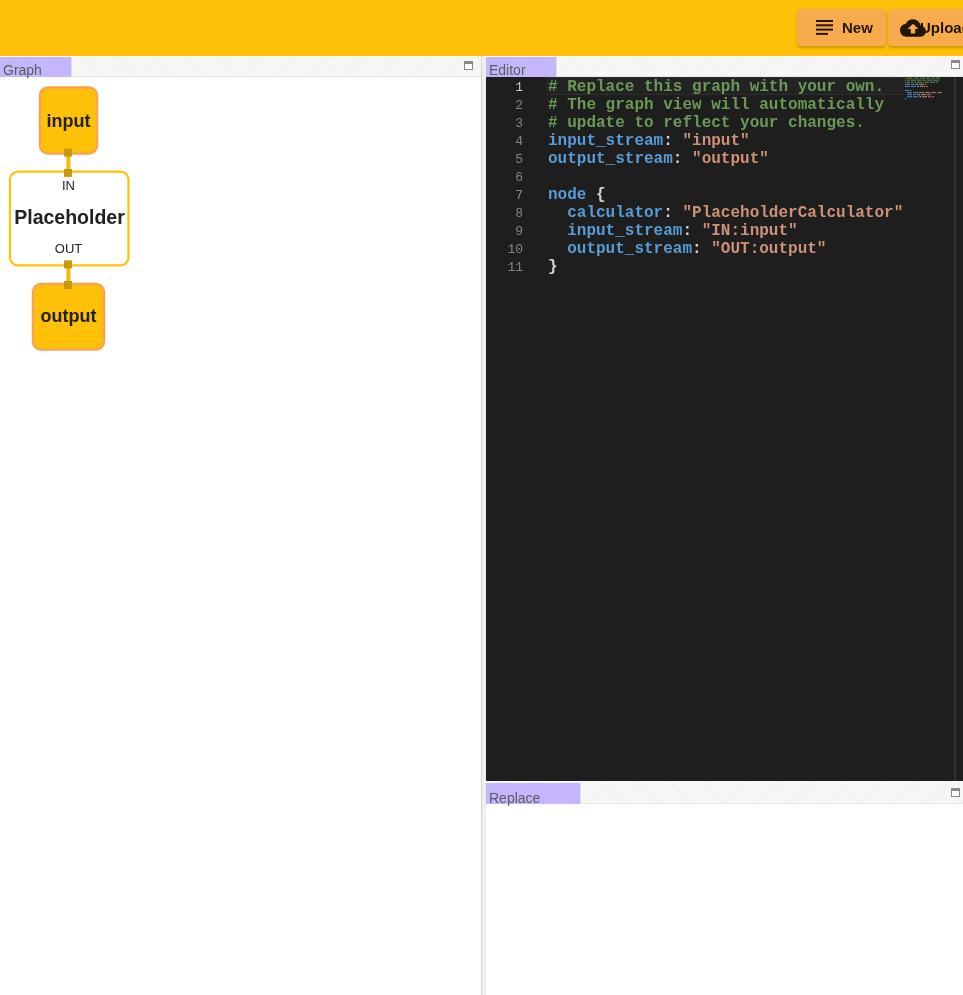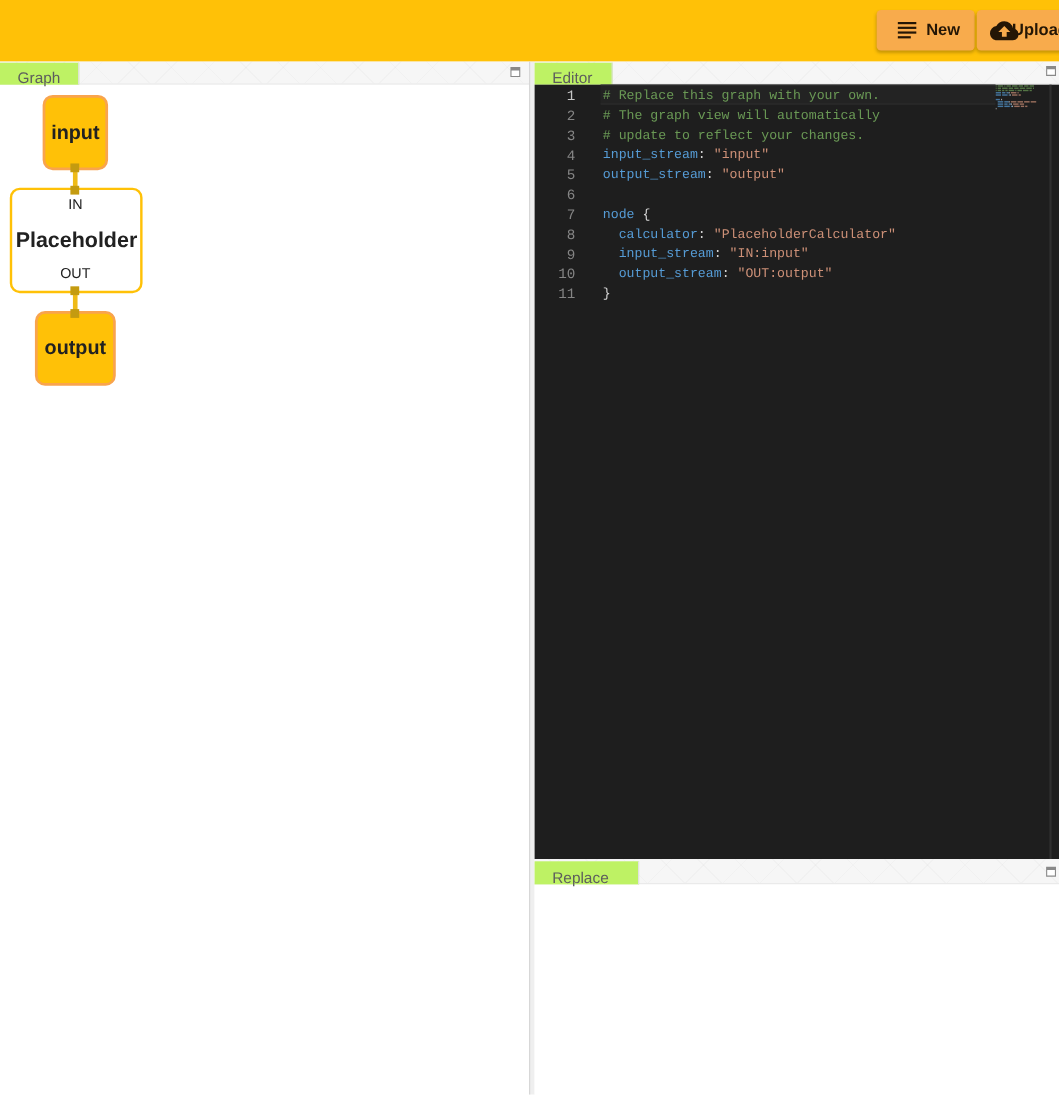--- a/index.html
+++ b/index.html
@@ -21,41 +21,41 @@
 
   
   .strip { background-color:#f6f6f6;
     background-image:
       repeating-linear-gradient(45deg, rgba(0,0,0,0.018) 0 1px, transparent 1px 24px),
       repeating-linear-gradient(-45deg, rgba(0,0,0,0.018) 0 1px, transparent 1px 24px);
     border-bottom:1px solid #e6e6e6; }
   #strip-left { left:0; top:56px; width:481px; height:21px; }
   #strip-editor { left:486px; top:56px; width:477px; height:21px; }
   #strip-feedback { left:486px; top:781px; width:477px; height:23px; }
-  .tab { background:#bef264; color:#5d5d5d; font-size:14px;
-    border-right:1px solid #e0e0e0; padding-left:16px; }
+  .tab { background:#c4b5fd; color:#5d5d5d; font-size:14px;
+    border-right:1px solid #e0e0e0; padding-left:3px; }
   #tab-graph { left:0; top:57px; width:72px; height:20px; line-height:27px; }
   #tab-editor { left:486px; top:57px; width:71px; height:20px; line-height:27px; }
   #tab-feedback { left:486px; top:783px; width:95px; height:21px; line-height:30px; }
   .maxico { width:9px; height:9px; border:1px solid #898989; border-top:3px solid #898989;
     background:#fff; }
   #max-graph { left:464px; top:61px; }
   #max-editor { left:951px; top:60px; }
   #max-feedback { left:951px; top:788px; }
 
   
   #panel-left { left:0; top:77px; width:481px; height:918px; background:#fff; }
   #splitter { left:481px; top:56px; width:5px; height:939px; background:#efefef;
     border-left:1px solid #d4d4d4; }
   #editor { left:486px; top:77px; width:477px; height:704px; background:#1e1e1e; }
   #panel-feedback { left:486px; top:804px; width:477px; height:191px; background:#fff; }
 
   
-  .mono { font-family:"Liberation Mono", monospace; font-size:12px; line-height:18px;
-    font-weight:normal; white-space:pre; }
+  .mono { font-family:"Liberation Mono", monospace; font-size:16px; line-height:18px;
+    font-weight:bold; white-space:pre; }
   #gutter { left:486px; top:78.5px; width:37px; text-align:right; color:#858585; font-size:13px; font-weight:normal; }
   #code { left:548px; top:77.8px; color:#d4d4d4; }
   .cm { color:#6A9955; } 
   .kw { color:#569CD6; } 
   .st { color:#CE9178; } 
   #curline { left:546px; top:77px; width:359px; height:18px; background:#232323;
     border-top:1px solid #2e2e2e; border-bottom:1px solid #2e2e2e; }
   #vline { left:954px; top:77px; width:2px; height:704px; background:#303030; }
 </style>
 </head>

